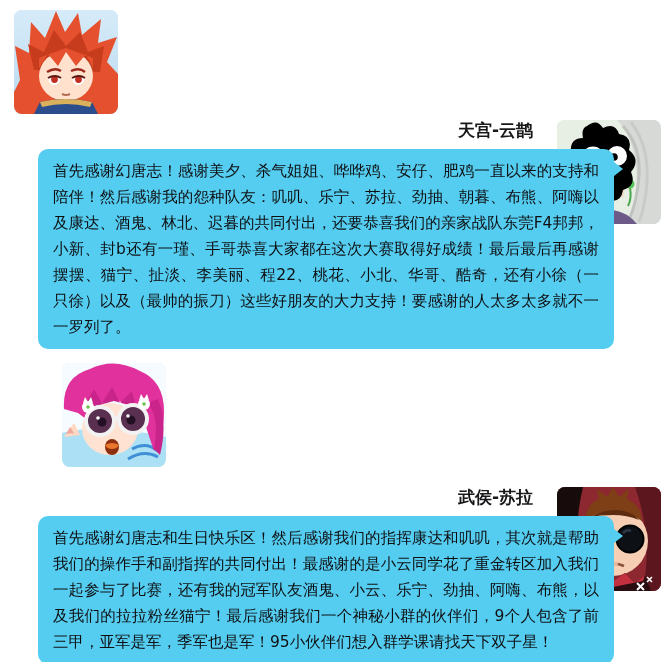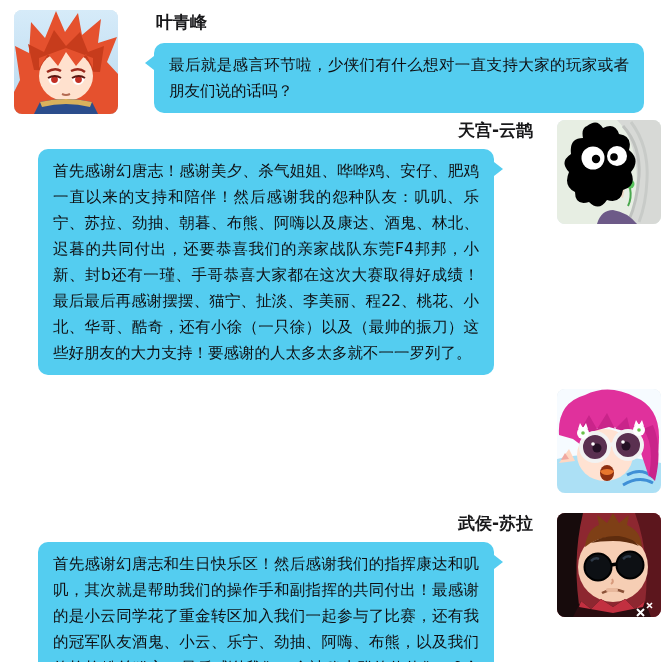--- a/index.html
+++ b/index.html
@@ -10,21 +10,21 @@
   }
   html,body{margin:0;padding:0;}
   body{
     width:668px;height:662px;overflow:hidden;
     background:var(--page-bg);
     font-family:"DejaVu Sans","Liberation Sans",sans-serif;
   }
   .page{padding-top:10px;}
   .row{display:flex;align-items:flex-start;}
   .row-left{margin:0 0 0 14px;}
-  .row-right{margin-left:38px;margin-right:7px;justify-content:flex-end;}
+  .row-right{margin-left:38px;margin-right:7px;justify-content:space-between;}
   .m2{margin-top:6px;}
   .m3{margin-top:14px;}
   .m4{margin-top:20px;}
   .avatar{
     width:104px;height:104px;border-radius:8px;overflow:hidden;
     flex:0 0 104px;background:#dfe7ee;
   }
   .avatar svg{display:block;width:104px;height:104px;}
   .content-left{margin-left:36px;display:flex;flex-direction:column;align-items:flex-start;}
   .content-right{width:495px;display:flex;flex-direction:column;align-items:flex-end;}
@@ -43,21 +43,21 @@
     font-size:15.5px;line-height:26px;color:var(--text-color);
     text-align:justify;
     box-sizing:border-box;
   }
   .bubble-left{width:490px;}
   .bubble-left::before{
     content:"";position:absolute;left:-9px;top:13px;
     border-style:solid;border-width:7px 9px 7px 0;
     border-color:transparent var(--bubble-color) transparent transparent;
   }
-  .bubble-right{width:456px;align-self:flex-start;}
+  .bubble-right{width:576px;align-self:flex-start;}
   .bubble-right::before{
     content:"";position:absolute;right:-9px;top:13px;
     border-style:solid;border-width:7px 0 7px 9px;
     border-color:transparent transparent transparent var(--bubble-color);
   }
 </style>
 </head>
 <body>
 
 <div class="page">
@@ -82,24 +82,20 @@
         <path d="M34,68 q7,-4 13,0 q-2,7 -7,7 q-5,0 -6,-7 Z" fill="#fff"></path>
         <path d="M58,68 q7,-4 13,0 q-2,7 -7,7 q-5,0 -6,-7 Z" fill="#fff"></path>
         <circle cx="40.5" cy="69.5" r="3.4" fill="#c12e24"></circle>
         <circle cx="64.5" cy="69.5" r="3.4" fill="#c12e24"></circle>
         <path d="M34,68 q7,-4 13,0" stroke="#5a1812" stroke-width="2" fill="none"></path>
         <path d="M58,68 q7,-4 13,0" stroke="#5a1812" stroke-width="2" fill="none"></path>
         <path d="M48,84 q4,2 8,0" stroke="#b36b52" stroke-width="2" fill="none"></path>
         <path d="M20,104 L26,92 Q52,86 78,92 L84,104 Z" fill="#2b4d8c"></path>
         <path d="M26,92 Q52,86 78,92 L76,97 Q52,91 28,97 Z" fill="#d9b15c"></path>
       </svg>
-    </div>
-    <div class="content-left">
-      <div class="name name-left">叶青峰</div>
-      <div class="bubble bubble-left">最后就是感言环节啦，少侠们有什么想对一直支持大家的玩家或者朋友们说的话吗？</div>
     </div>
   </div>
 
   <div class="row row-right m2">
     <div class="content-right">
       <div class="name name-right">天宫-云鹊</div>
       <div class="bubble bubble-right">首先感谢幻唐志！感谢美夕、杀气姐姐、哗哗鸡、安仔、肥鸡一直以来的支持和陪伴！然后感谢我的怨种队友：叽叽、乐宁、苏拉、劲抽、朝暮、布熊、阿嗨以及康达、酒鬼、林北、迟暮的共同付出，还要恭喜我们的亲家战队东莞F4邦邦，小新、封b还有一瑾、手哥恭喜大家都在这次大赛取得好成绩！最后最后再感谢摆摆、猫宁、扯淡、李美丽、程22、桃花、小北、华哥、酷奇，还有小徐（一只徐）以及（最帅的振刀）这些好朋友的大力支持！要感谢的人太多太多就不一一罗列了。</div>
     </div>
     <div class="avatar avatar-right">
       <svg viewBox="0 0 104 104">

